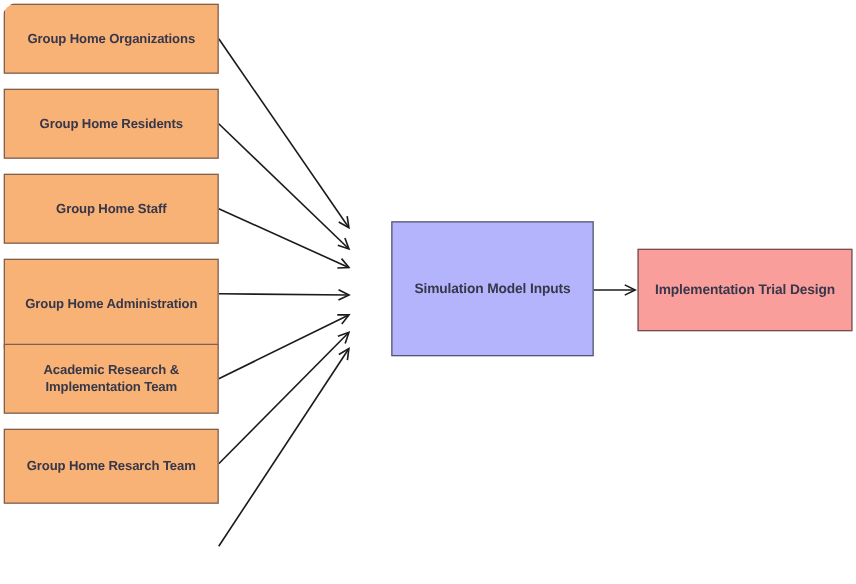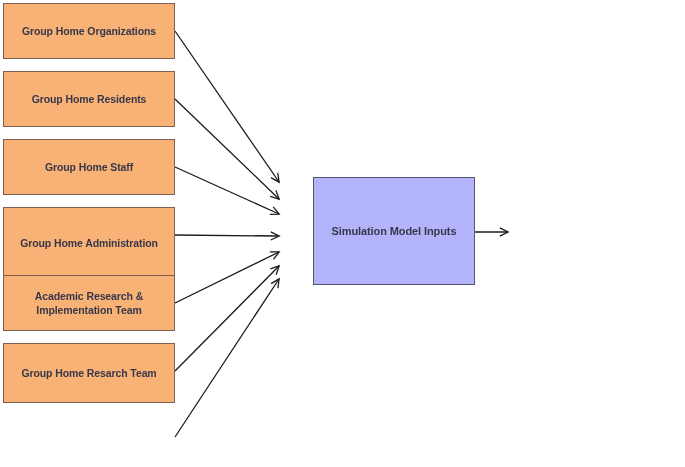--- a/index.html
+++ b/index.html
@@ -7,20 +7,21 @@
     padding: 0;
     background: #ffffff;
   }
   #canvas {
     position: relative;
     width: 685px;
     height: 467px;
     background: #ffffff;
     overflow: hidden;
     font-family: "Liberation Sans", sans-serif;
+    border-radius: 20px;
   }
   .node {
     position: absolute;
     box-sizing: border-box;
     display: flex;
     align-items: center;
     justify-content: center;
     text-align: center;
     border: 1.5px solid #6b5b52;
     color: #37374a;
@@ -123,14 +124,17 @@
 
   <div class="node source" style="left:3px; top:343px; width:172px; height:60px;">
     <span class="node-label">Group Home Resarch Team</span>
   </div>
 
 
   <div class="node process" style="left:281px; top:177px; width:162px; height:108px;">
     <span class="node-label">Simulation Model Inputs</span>
   </div>
 
+  <div class="node output" style="left:510px; top:199px; width:172px; height:66px;">
+    <span class="node-label">Implementation Trial Design</span>
+  </div>
 
 </div>
 
 </body></html>

